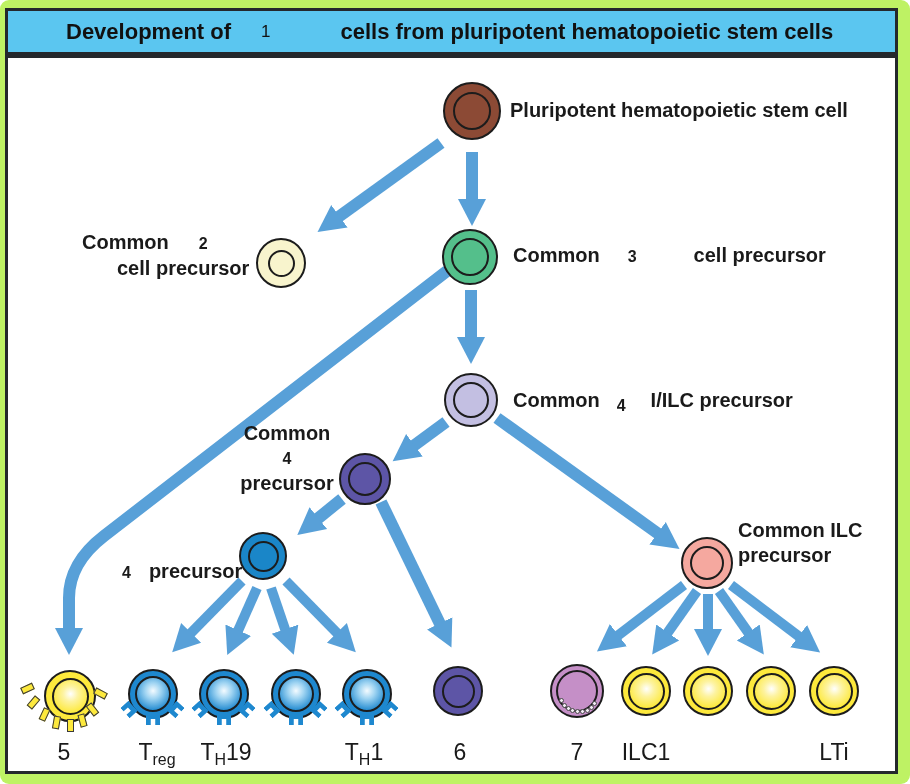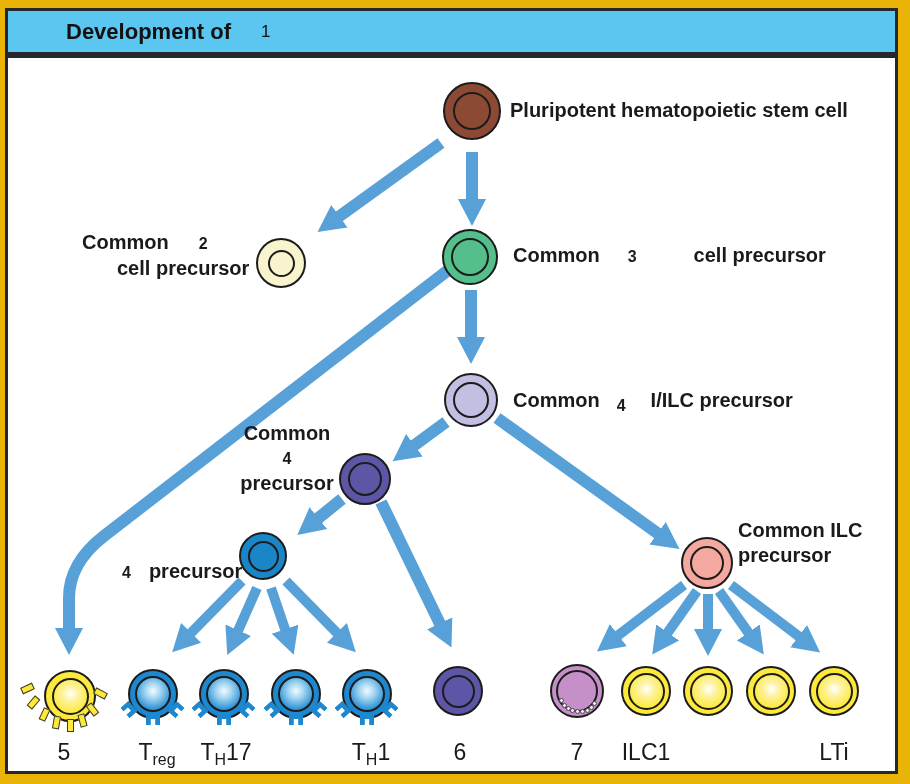--- a/index.html
+++ b/index.html
@@ -1,19 +1,19 @@
 <!DOCTYPE html>
 <html style="--c-titleBar: #5bc6f0; --c-arrow: #58a0d8; --c-stemCell: #8c4a35; --c-paleCell: #f8f4cd; --c-greenCell: #54bf8b; --c-lavenderCell: #c3bfe2; --c-indigoCell: #5d55a6; --c-blueCell: #1a86c8; --c-pinkCell: #f5a89f; --c-yellowCell: #fde93c; --c-orchidCell: #c58fc7; --c-tCell: #1e88cf;"><head>
 <meta charset="utf-8">
 <style>
   html,body { margin:0; padding:0; background:#ffffff; }
   #page {
     position:relative; width:910px; height:784px;
-    background:#eab308; overflow:hidden;
-    font-family:"Liberation Sans", sans-serif; color:#1a1a1a;
+    background:#bef264; overflow:hidden;
+    font-family:"Liberation Sans", sans-serif; color:#1a1a1a;border-radius:9px;
   }
   #titlebar {
     position:absolute; left:5px; top:8px; width:893px; height:47px;
     background:var(--c-titleBar,#5bc6f0); border:3px solid #24282c; box-sizing:border-box;
     display:flex; align-items:center; font-weight:bold; font-size:22px; color:#111;
   }
   #titlebar .t-prefix { margin-left:58px; }
   #titlebar .blank { margin-left:30px; margin-right:70px; }
   #diagram-box {
     position:absolute; left:5px; top:55px; width:893px; height:719px;
@@ -59,20 +59,21 @@
   .blabel .sub { font-size:16px; position:relative; top:5px; }
 </style>
 </head>
 <body>
 
 <div id="page">
 
   <div id="titlebar">
     <span class="t-prefix">Development of</span>
     <span class="blank" style="font-weight:400;font-size:17px;">1</span>
+    <span>cells from pluripotent hematopoietic stem cells</span>
   </div>
 
   <div id="diagram-box"></div>
 
   <svg class="arrows" width="910" height="784" viewBox="0 0 910 784">
     <defs>
       <marker id="ah" markerUnits="userSpaceOnUse" markerWidth="30" markerHeight="32" refX="3" refY="15" orient="auto">
         <path class="arrhead" d="M0,1 L27,15 L0,29 Z"></path>
       </marker>
     </defs>
@@ -224,23 +225,23 @@
   <div class="nlabel" style="left:738px;top:518px;line-height:25px;">
     <div>Common ILC</div>
     <div>precursor</div>
   </div>
 
   <div class="blabel" style="left:9px;">5</div>
   <div class="blabel" style="left:102px;">
     <span>T</span><span class="sub">reg</span><span></span>
   </div>
   <div class="blabel" style="left:171px;">
-    <span>T</span><span class="sub">H</span><span>17</span>
-  </div>
-  <div class="blabel" style="left:316px;text-align:center;">
+    <span>T</span><span class="sub">H</span><span>19</span>
+  </div>
+  <div class="blabel" style="left:309px;text-align:center;">
     <span>T</span><span class="sub">H</span><span>1</span>
   </div>
   <div class="blabel" style="left:405px;">6</div>
   <div class="blabel" style="left:522px;">7</div>
   <div class="blabel" style="left:591px;">ILC1</div>
   <div class="blabel" style="left:779px;">LTi</div>
 
 </div>
 
 </body></html>

